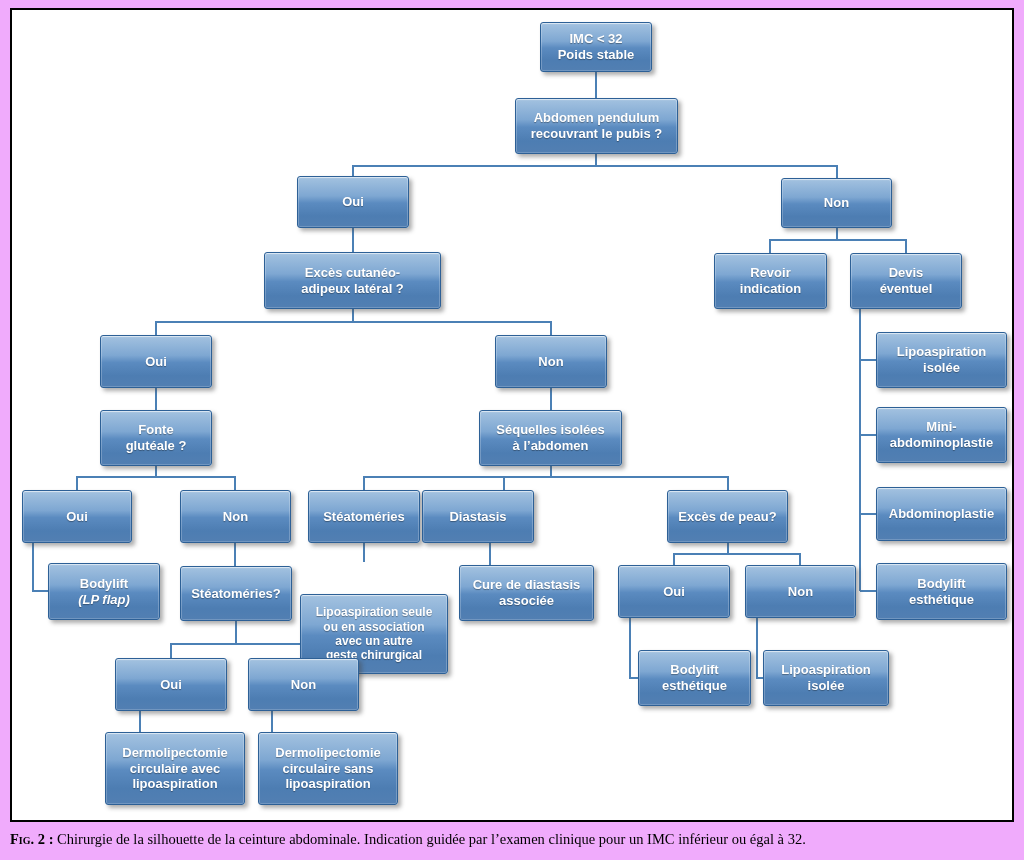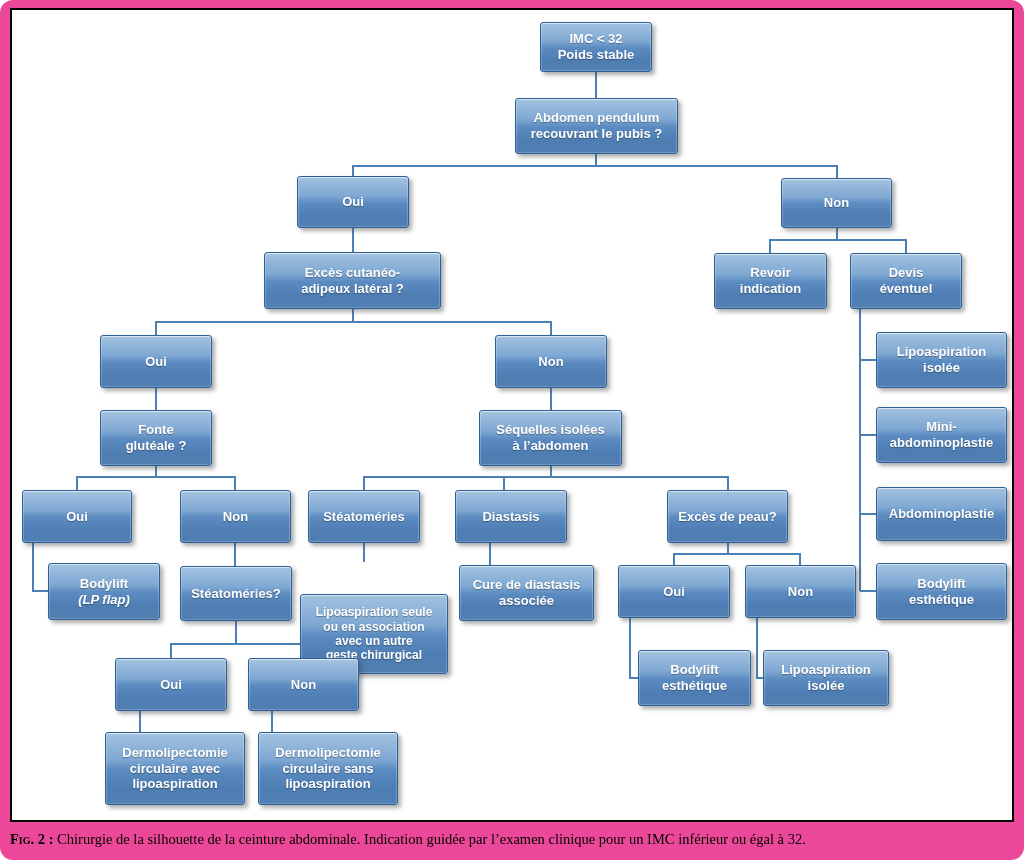--- a/index.html
+++ b/index.html
@@ -1,17 +1,17 @@
 <!DOCTYPE html>
 <html><head>
 <meta charset="utf-8">
 <style>
   html,body{margin:0;padding:0;background:#fff;}
-  #page{position:relative;width:1024px;height:860px;background:#ec4899;overflow:hidden;
-        font-family:"Liberation Sans",sans-serif;border-radius:13px;}
+  #page{position:relative;width:1024px;height:860px;background:#f0abfc;overflow:hidden;
+        font-family:"Liberation Sans",sans-serif;}
   #frame{position:absolute;left:10px;top:8px;width:1004px;height:814px;
          border:2px solid #000;box-sizing:border-box;background:#fff;}
   #wires{position:absolute;left:0;top:0;width:1024px;height:860px;pointer-events:none;}
   .node{position:absolute;box-sizing:border-box;z-index:2;
         display:flex;align-items:center;justify-content:center;flex-direction:column;
         text-align:center;color:#fff;font-weight:bold;font-size:13px;line-height:1.22;
         white-space:pre-line;padding:2px 5px;
         background:linear-gradient(180deg,#a3c2e0 0%,#7ea7d2 38%,#5b8bc0 52%,#4d7db2 78%,#527fb2 100%);
         border:1px solid #2d6096;border-radius:3px;
         box-shadow:3px 3px 4px rgba(70,70,70,.45),
@@ -94,21 +94,21 @@
 
   <div class="node" style="left:479px;top:410px;width:143px;height:56px;"><span>Séquelles isolées
 à l’abdomen</span></div>
 
   <div class="node" style="left:22px;top:490px;width:110px;height:53px;"><span>Oui</span></div>
 
   <div class="node" style="left:180px;top:490px;width:111px;height:53px;"><span>Non</span></div>
 
   <div class="node" style="left:308px;top:490px;width:112px;height:53px;"><span>Stéatoméries</span></div>
 
-  <div class="node" style="left:455px;top:490px;width:112px;height:53px;"><span>Diastasis</span></div>
+  <div class="node" style="left:422px;top:490px;width:112px;height:53px;"><span>Diastasis</span></div>
 
   <div class="node" style="left:667px;top:490px;width:121px;height:53px;"><span>Excès de peau?</span></div>
 
   <div class="node" style="left:48px;top:563px;width:112px;height:57px;">
     <span>Bodylift</span>
     <em>(LP flap)</em>
   </div>
 
   <div class="node" style="left:180px;top:566px;width:112px;height:55px;"><span>Stéatoméries?</span></div>
 

